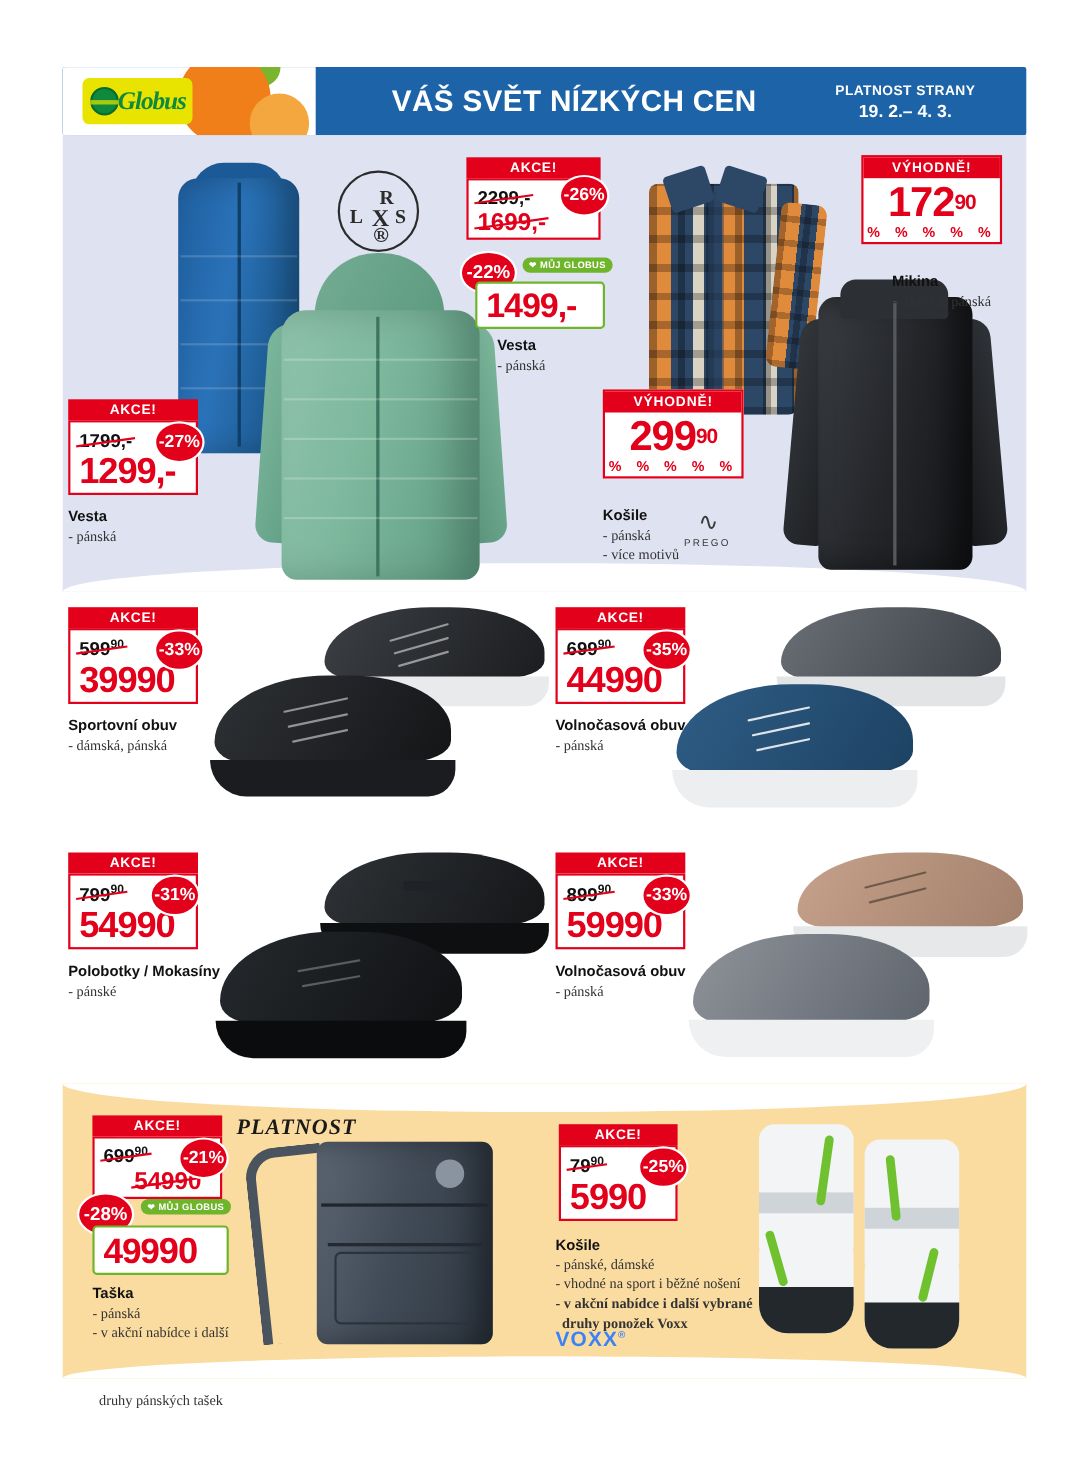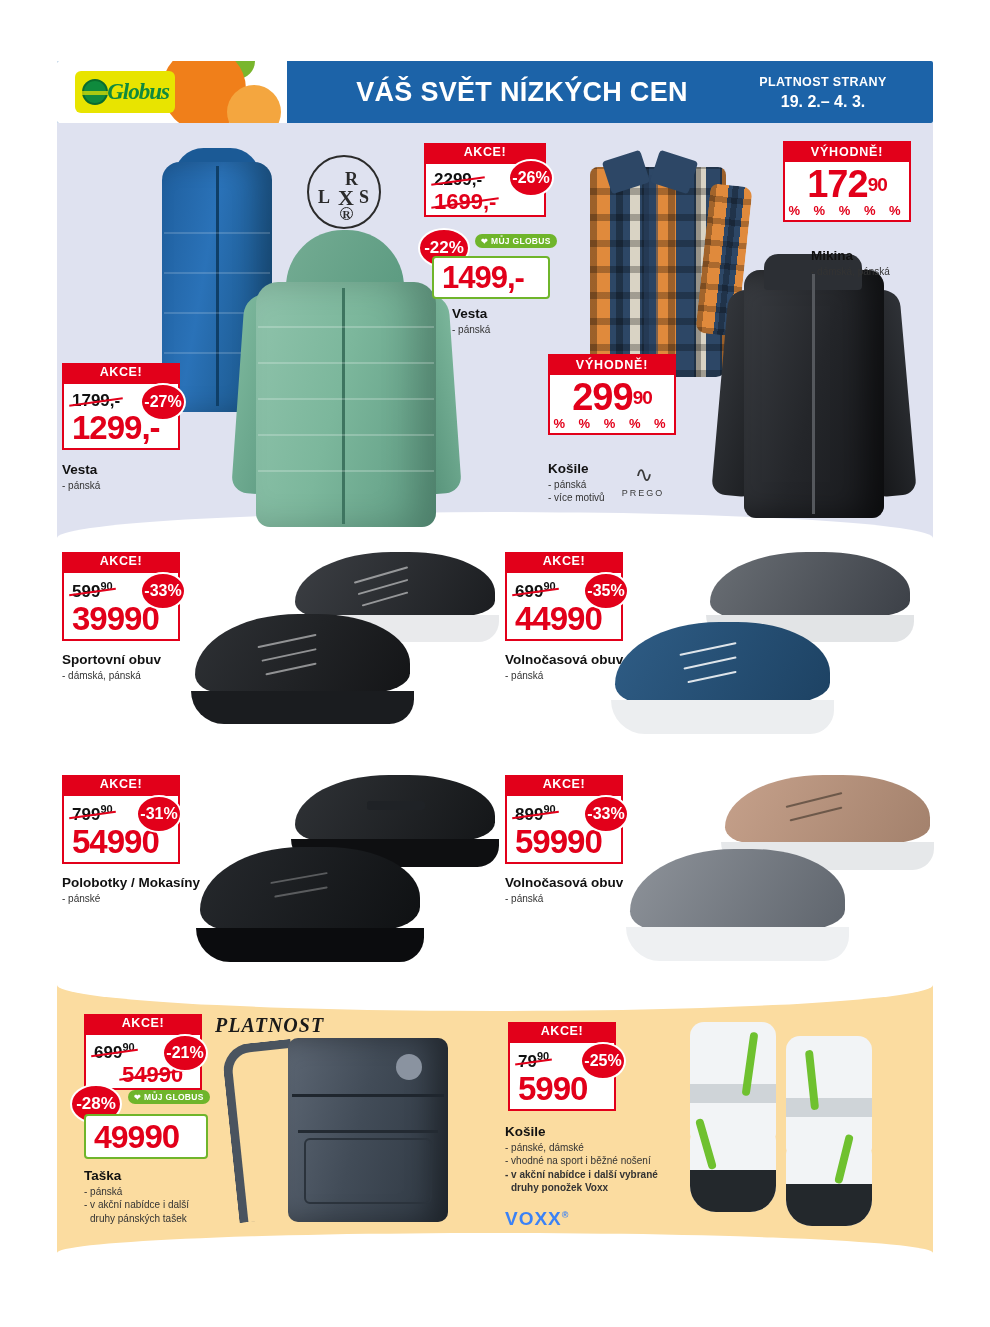--- a/index.html
+++ b/index.html
@@ -124,21 +124,21 @@
     position:absolute; border:2.5px solid #e2001a; background:#fff;
   }
   .vyhodne-banner{
     background:#e2001a; color:#fff; font-weight:bold; font-size:12.5px;
     letter-spacing:.8px; text-align:center; padding:2px 0 3px 0;
   }
   .pct-row { color:#e2001a; font-weight:bold; font-size:13px; letter-spacing:5px; text-align:center; padding-bottom:2px;}
 
   .prod-label { position:absolute; color:#111; }
   .prod-label .pname { font-size:13.5px; font-weight:bold; line-height:1.25; }
-  .prod-label .pdesc { font-size:10px; color:#333; line-height:1.35; }
+  .prod-label .pdesc { font-size:13px; color:#333; line-height:1.35;font-family:Liberation Serif, serif; }
 
   
   .lrs {
     position:absolute; left:307px; top:155px; width:74px; height:74px;
     border:2px solid #2b2b2b; border-radius:50%;
     color:#2b2b2b; font-family:"Liberation Serif", serif;
   }
   .lrs span { position:absolute; font-weight:bold; }
   .lrs .L { left:9px; top:30px; font-size:18px; }
   .lrs .R { left:36px; top:12px; font-size:18px; }
@@ -606,21 +606,21 @@
     </div>
     <div class="tag-box" style="position:absolute; left:14px; top:28px; width:124px; border-color:#6fb52b; border-radius:4px; text-align:left;">
       <span class="new-price" style="font-size:32px;">499</span><span class="new-price sup">90</span>
     </div>
   </div>
 
   <div class="prod-label" style="left:84px; top:1168px; width:200px;">
     <div class="pname">Taška</div>
     <div class="pdesc">- pánská</div>
     <div class="pdesc">- v akční nabídce i další</div>
-    <div class="pdesc" style="padding-left:6px;">  druhy pánských tašek</div>
+    <div class="pdesc" style="padding-left:6px;margin-top:44px;">  druhy pánských tašek</div>
   </div>
 
   <div class="img" style="left:690px; top:1022px; width:210px; height:210px;">
     <div class="sock" style="left:0px; top:0px; width:86px; height:190px;">
       <div class="leg"></div>
       <div class="grey" style="top:62px;"></div>
       <div class="foot"></div>
       <div class="dark"></div>
       <div class="green" style="left:56px; top:10px; height:64px; transform:rotate(8deg);"></div>
       <div class="green" style="left:12px; top:96px; height:52px; transform:rotate(-16deg);"></div>

